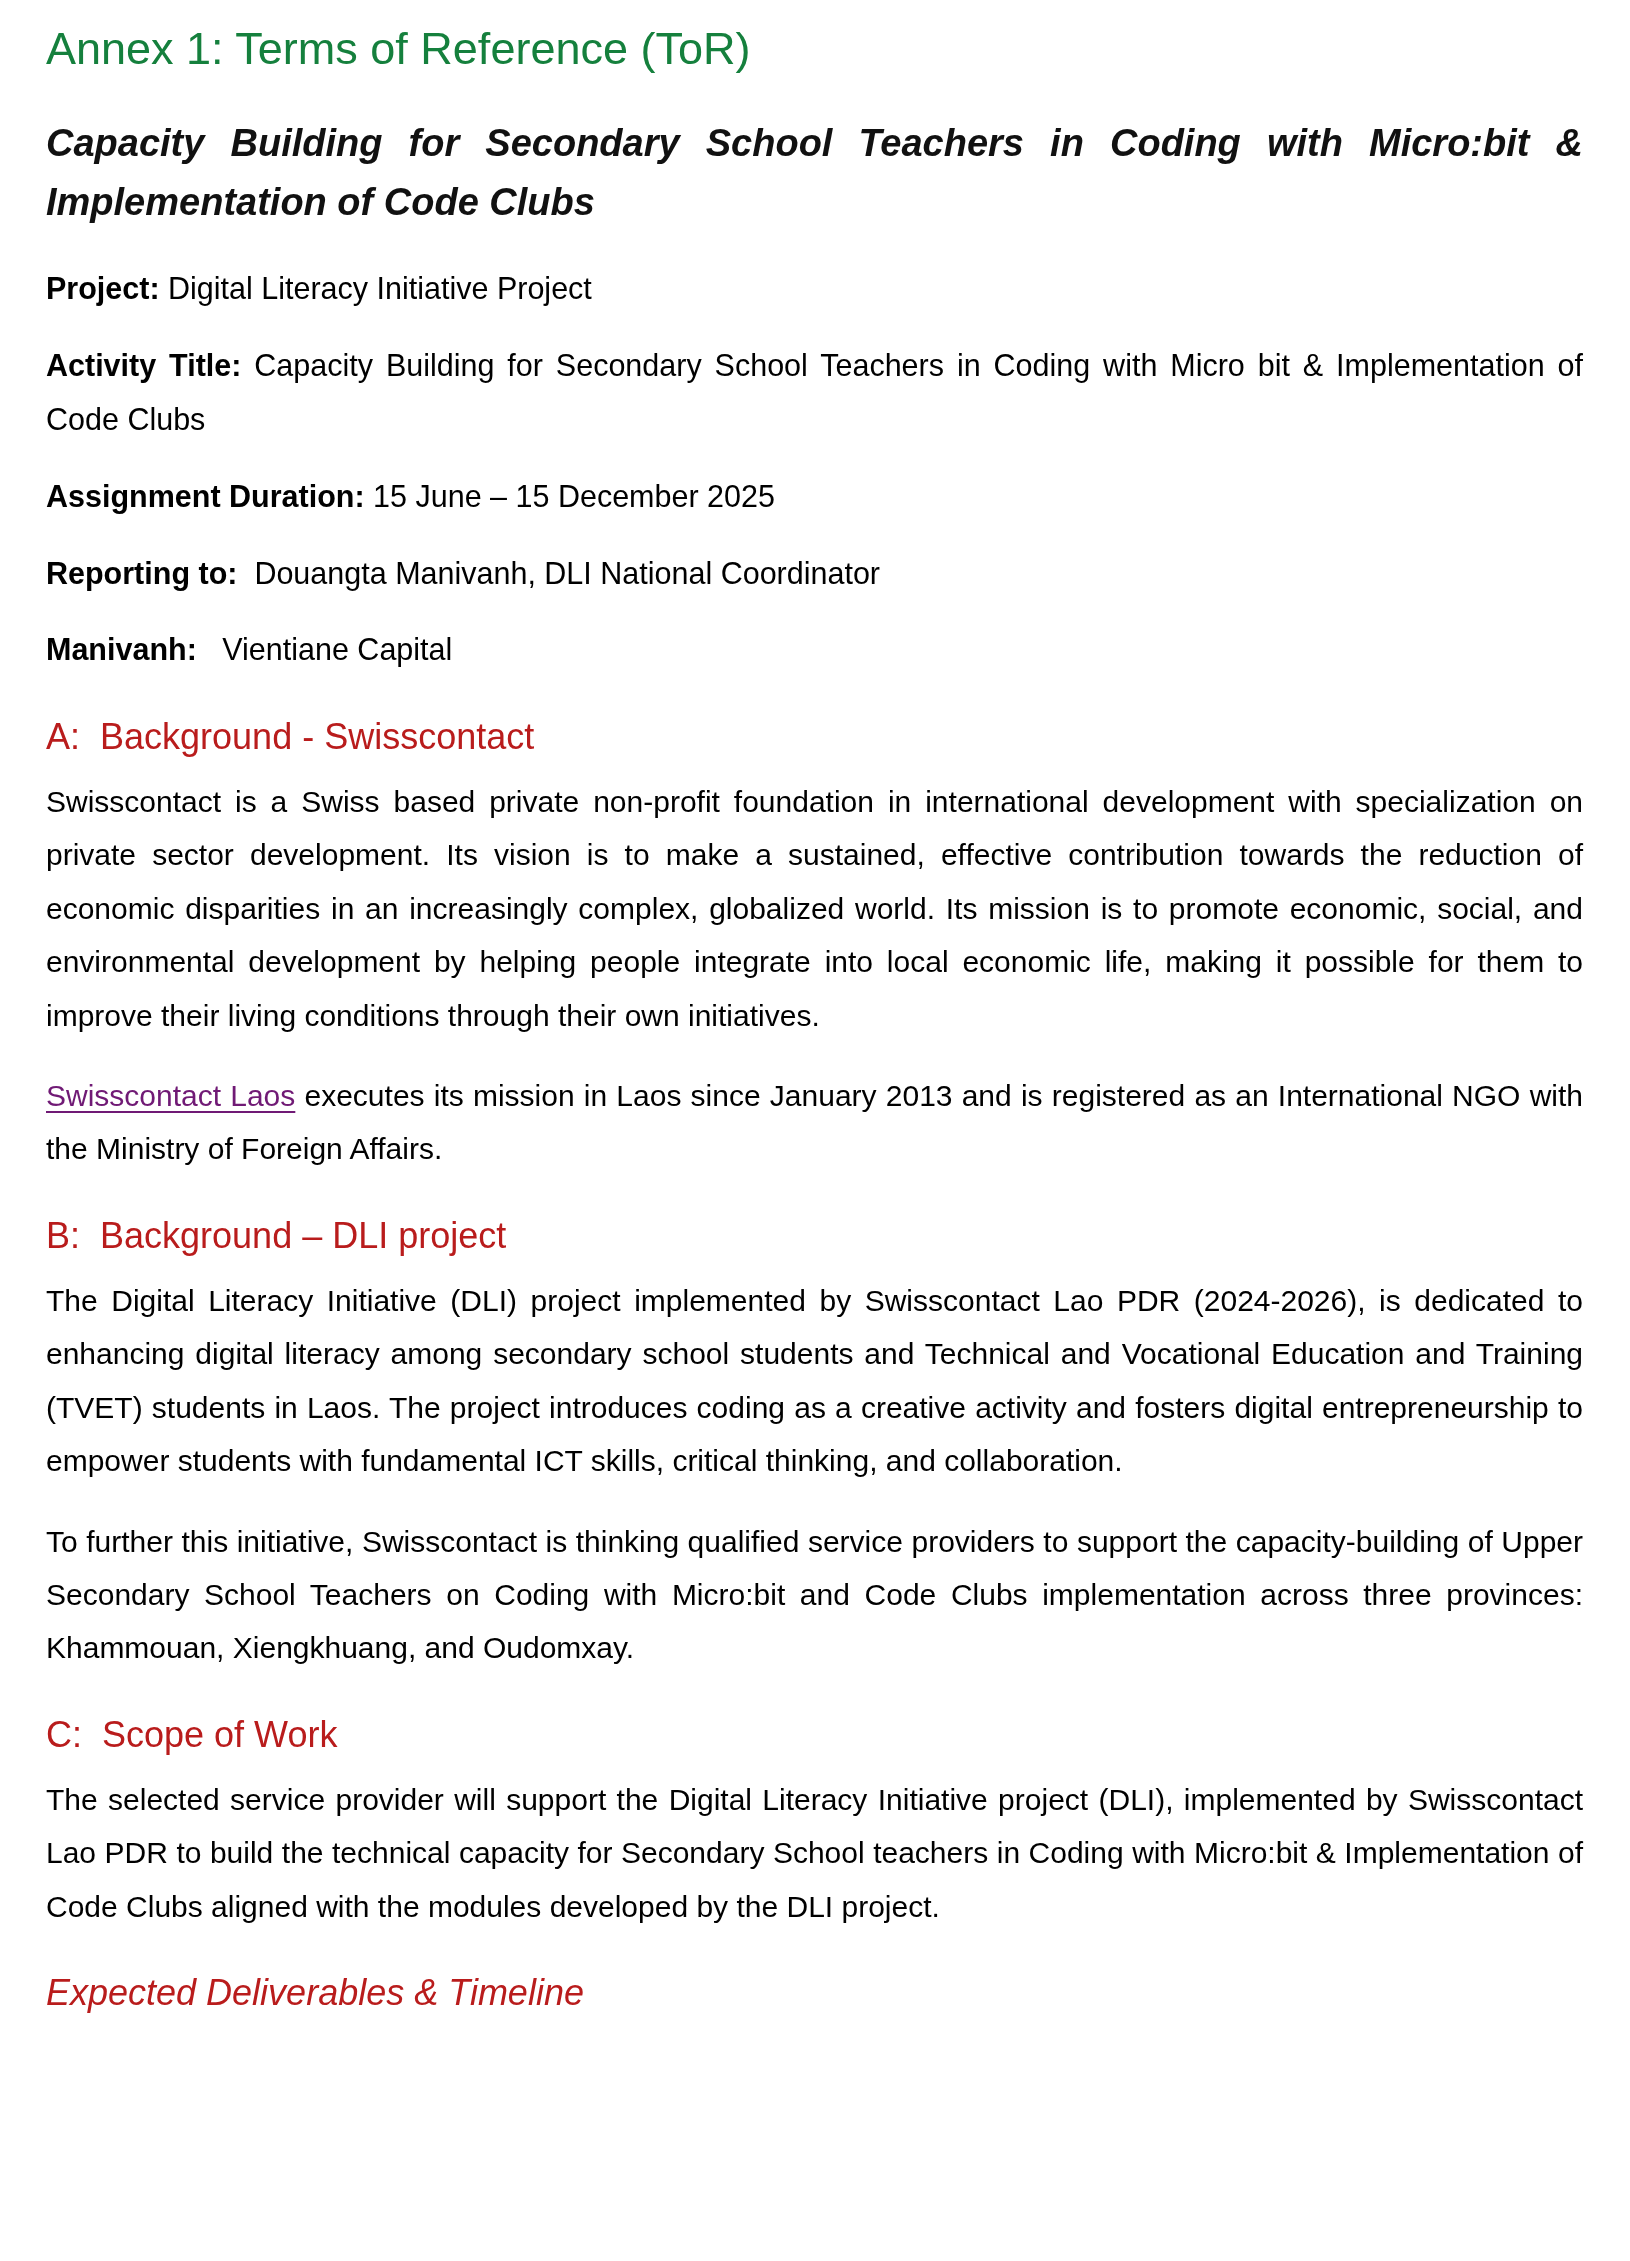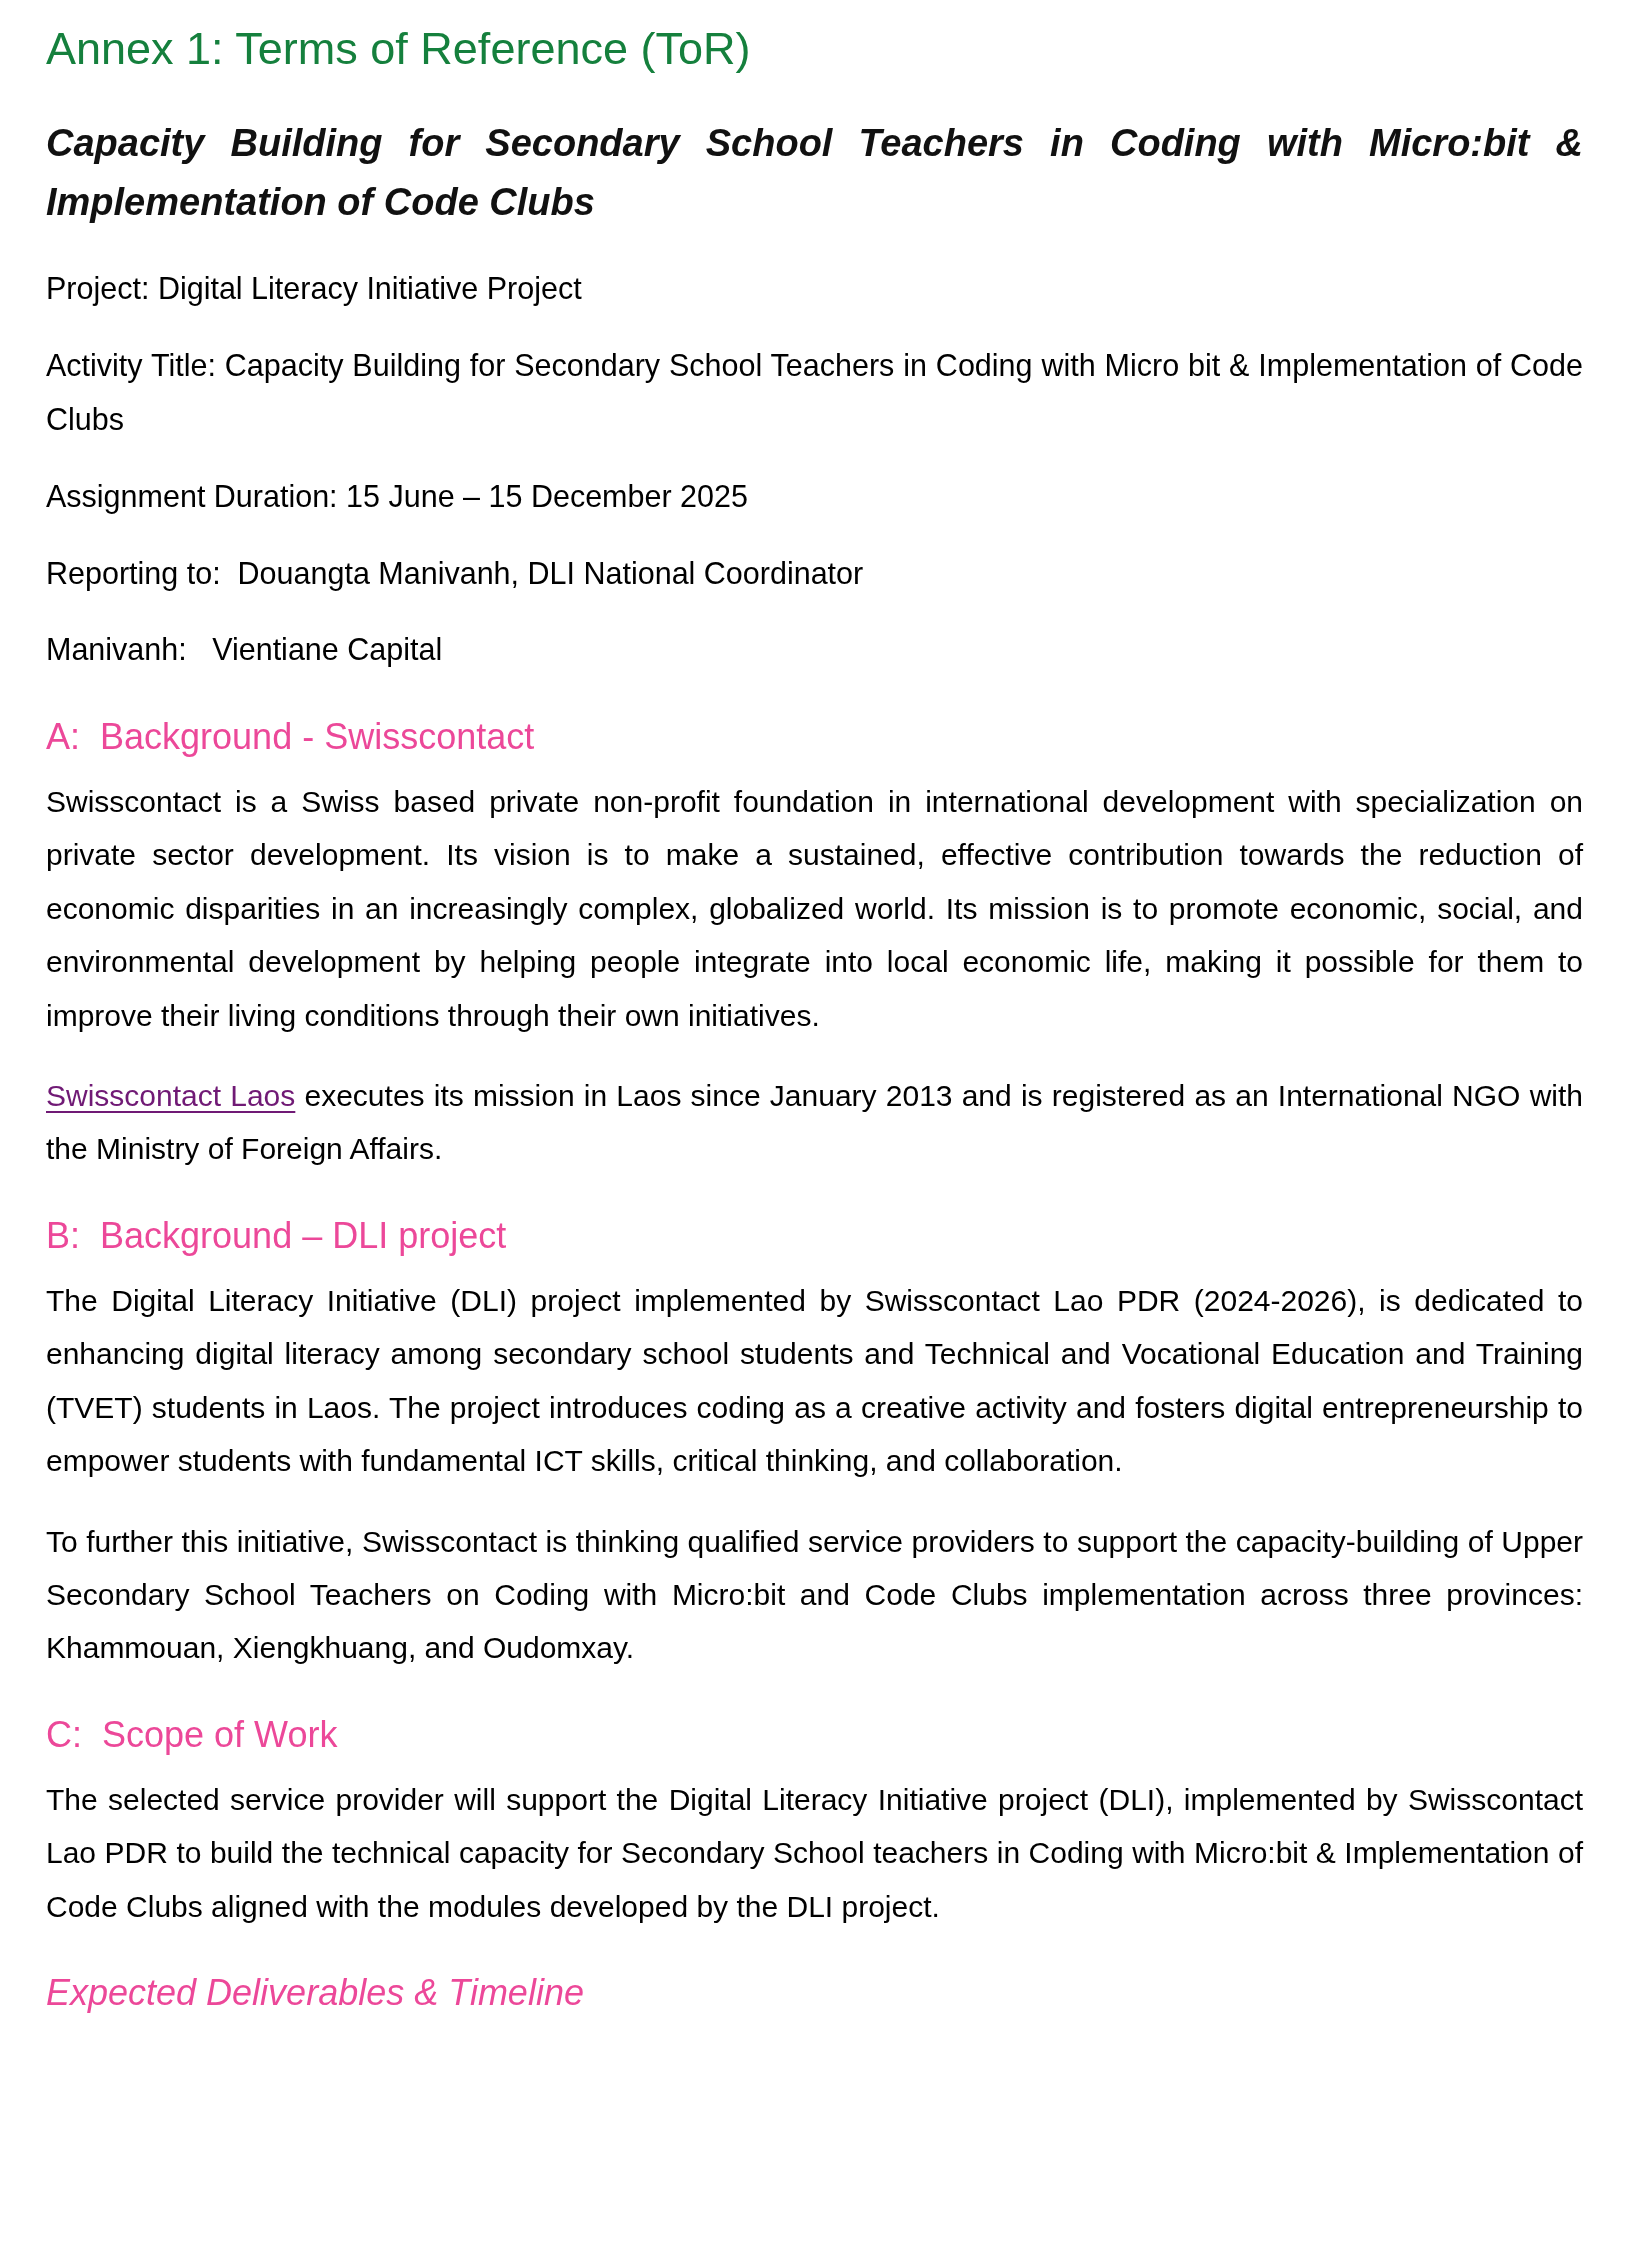--- a/index.html
+++ b/index.html
@@ -32,26 +32,26 @@
     margin: 0 0 29px 0;
     color: #111111;
   }
   .meta-para {
     font-size: 30.5px;
     line-height: 1.78;
     text-align: justify;
     margin: 0 0 22.5px 0;
   }
   .meta-label {
-    font-weight: 400;
+    font-weight: 700;
   }
   .section-heading {
     font-size: 36px;
     font-weight: 400;
-    color: #ec4899;
+    color: #b91c1c;
     line-height: 1.3;
     margin: 37px 0 14.5px 0;
     white-space: pre-wrap;
   }
   .para {
     font-size: 30px;
     line-height: 1.78;
     text-align: justify;
     margin: 0 0 27px 0;
   }

